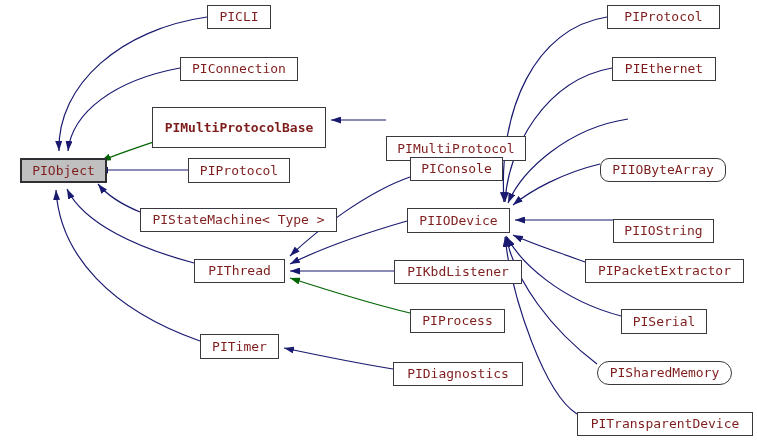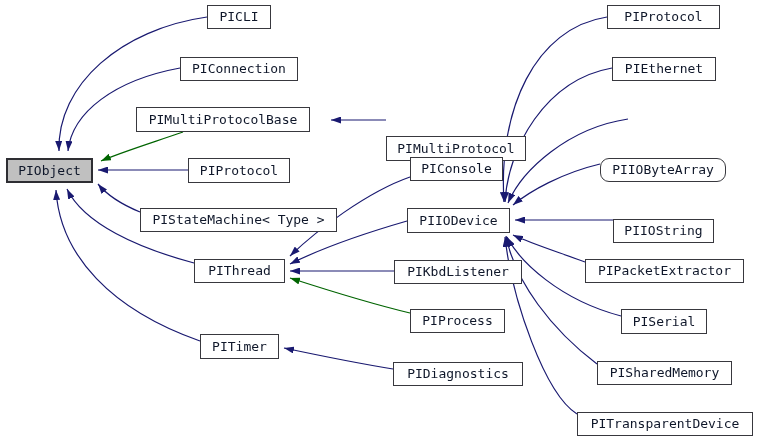--- a/index.html
+++ b/index.html
@@ -14,34 +14,35 @@
   svg.edge-layer {
     position: absolute;
     left: 0; top: 0;
     width: 757px; height: 443px;
   }
   .node {
     position: absolute;
     box-sizing: border-box;
     border: 1px solid #38383e;
     background: #ffffff;
-    color: #0f172a;
+    color: #7f1d1d;
     font-size: 13px;
     line-height: 22px;
     text-align: right;
     white-space: nowrap;
     display: flex;
     align-items: center;
     justify-content: center;
     cursor: pointer;
   }
   .node.root {
     background: #c0c0c0;
     border: 2px solid #2e2e33;
     cursor: default;
+    margin-left: 14px;
   }
   path.edge { fill: none; stroke-width: 1.2; }
 </style>
 </head>
 <body>
 
 <div class="canvas">
 
   <svg class="edge-layer" viewBox="0 0 757 443">
     <defs>
@@ -73,33 +74,33 @@
     <path class="edge" d="M613,220 L515,220" marker-end="url(#arrow-blue)" stroke="#191970"></path>
     <path class="edge" d="M585,262 C555,251 530,243 513,235" marker-end="url(#arrow-blue)" stroke="#191970"></path>
     <path class="edge" d="M621,316 C560,300 520,262 507,237" marker-end="url(#arrow-blue)" stroke="#191970"></path>
     <path class="edge" d="M597,364 C552,330 515,282 506,236" marker-end="url(#arrow-blue)" stroke="#191970"></path>
     <path class="edge" d="M577,414 C545,394 512,300 505,237" marker-end="url(#arrow-blue)" stroke="#191970"></path>
   </svg>
 
   <div class="node root" style="left:6px;   top:158px; width:87px;  height:25px;">PIObject</div>
   <div class="node" style="left:207px; top:5px;   width:64px;  height:24px;">PICLI</div>
   <div class="node" style="left:180px; top:57px;  width:118px; height:24px;">PIConnection</div>
-  <div class="node" style="left:136px; top:107px; width:174px; height:25px;">PIMultiProtocolBase</div>
+  <div class="node" style="left:152px; top:107px; width:174px; height:41px;font-weight:bold;">PIMultiProtocolBase</div>
   <div class="node" style="left:188px; top:158px; width:102px; height:25px;">PIProtocol</div>
   <div class="node" style="left:140px; top:208px; width:197px; height:24px;">PIStateMachine&lt; Type &gt;</div>
   <div class="node" style="left:194px; top:259px; width:91px;  height:24px;">PIThread</div>
   <div class="node" style="left:200px; top:334px; width:79px;  height:25px;">PITimer</div>
   <div class="node" style="left:386px; top:108px; width:140px; height:25px;margin-top:28px;">PIMultiProtocol</div>
   <div class="node" style="left:410px; top:157px; width:93px;  height:24px;">PIConsole</div>
   <div class="node" style="left:407px; top:208px; width:103px; height:25px;">PIIODevice</div>
   <div class="node" style="left:394px; top:260px; width:128px; height:24px;">PIKbdListener</div>
   <div class="node" style="left:410px; top:309px; width:95px;  height:24px;">PIProcess</div>
   <div class="node" style="left:393px; top:362px; width:130px; height:24px;">PIDiagnostics</div>
   <div class="node" style="left:607px; top:5px;   width:113px; height:24px;">PIProtocol</div>
   <div class="node" style="left:612px; top:57px;  width:104px; height:24px;">PIEthernet</div>
   <div class="node" style="left:600px; top:158px; width:126px; height:24px;border-radius:9px;">PIIOByteArray</div>
   <div class="node" style="left:613px; top:219px; width:101px; height:24px;">PIIOString</div>
   <div class="node" style="left:585px; top:259px; width:159px; height:24px;">PIPacketExtractor</div>
   <div class="node" style="left:621px; top:309px; width:86px;  height:25px;">PISerial</div>
-  <div class="node" style="left:597px; top:361px; width:135px; height:24px;">PISharedMemory</div>
+  <div class="node" style="left:597px; top:361px; width:135px; height:24px;border-radius:12px;">PISharedMemory</div>
   <div class="node" style="left:577px; top:412px; width:176px; height:24px;">PITransparentDevice</div>
 
 </div>
 
 </body></html>

